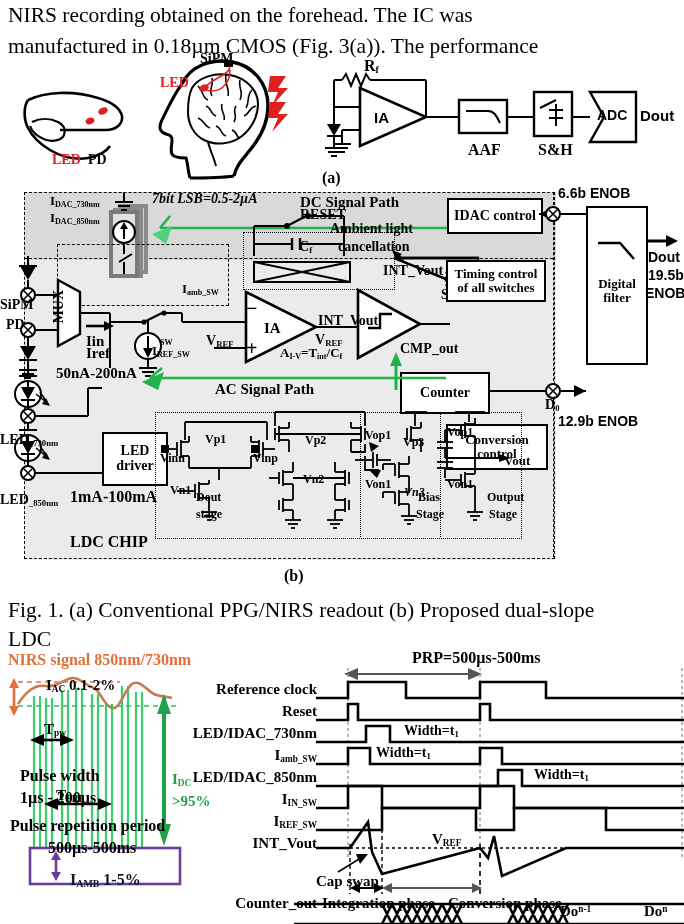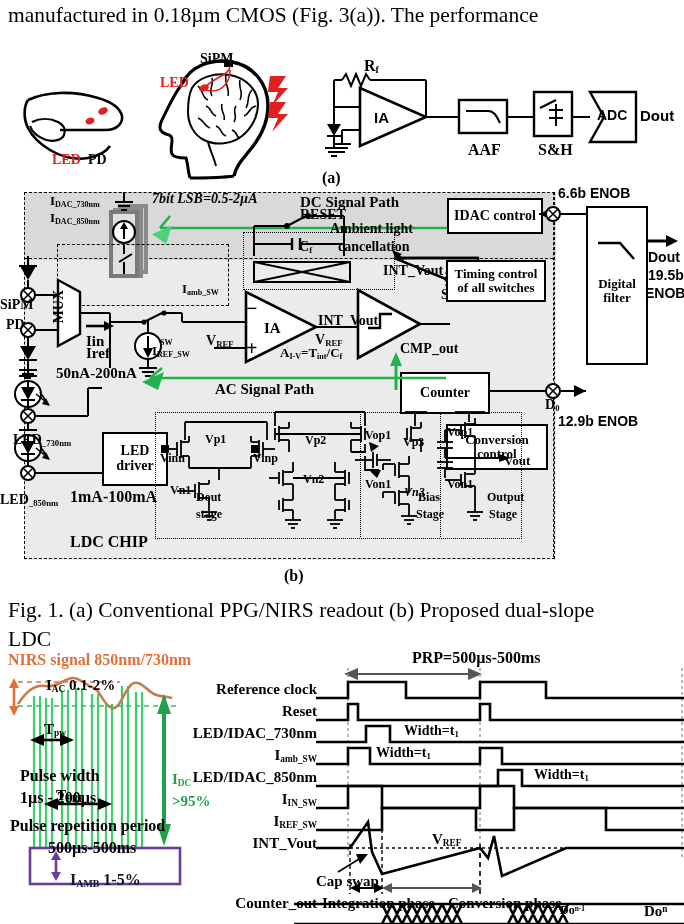--- a/index.html
+++ b/index.html
@@ -44,20 +44,21 @@
   .green{color:#22a14c;}
   .purple{color:#0f172a;}
   .red{color:#e02020;}
 
   svg{position:absolute;overflow:visible;}
 </style>
 </head>
 <body>
 
 <div id="bodytext" class="abs">
+  <div>NIRS recording obtained on the forehead. The IC was</div>
   <div>manufactured in 0.18µm CMOS (Fig. 3(a)). The performance</div>
 </div>
 
 <div id="fig1a">
 
   <svg style="left:20px;top:28px;" width="130" height="95" viewBox="0 0 130 95">
     <path d="M8,22 C25,14 52,12 78,20 C92,24 100,30 102,38 C103,46 96,52 86,52 L40,52" fill="none" stroke="#000" stroke-width="2.6"></path>
     <path d="M8,22 C4,28 3,40 8,50 C12,58 20,66 30,72 C42,79 56,82 68,80" fill="none" stroke="#000" stroke-width="2.6"></path>
     <path d="M12,44 C20,40 30,40 38,44 C44,47 46,52 44,57 C42,62 34,64 26,62" fill="none" stroke="#000" stroke-width="2.2"></path>
     <path d="M26,62 C18,59 12,54 10,48" fill="none" stroke="#000" stroke-width="2.2"></path>
@@ -351,21 +352,21 @@
     <line x1="19" y1="86" x2="33" y2="86" stroke="#000" stroke-width="2"></line>
     <line x1="26" y1="68" x2="26" y2="73" stroke="#000" stroke-width="2"></line>
     <path d="M34,80 l10,8 M38,78 l8,12" stroke="#000" stroke-width="1.6" fill="none"></path>
     <polygon points="44,84 48,92 40,90" fill="#000"></polygon>
     <line x1="26" y1="86" x2="26" y2="98" stroke="#000" stroke-width="2"></line>
     <circle cx="26" cy="105" r="7" fill="#fff" stroke="#000" stroke-width="2"></circle>
     <line x1="21" y1="100" x2="31" y2="110" stroke="#000" stroke-width="1.6"></line>
     <line x1="31" y1="100" x2="21" y2="110" stroke="#000" stroke-width="1.6"></line>
     <line x1="33" y1="105" x2="100" y2="105" stroke="#000" stroke-width="2"></line>
   </svg>
-  <div class="abs txt b ser" style="left:0px;top:247px;font-size:14px;padding-left:13px;">
+  <div class="abs txt b ser" style="left:0px;top:247px;font-size:14px;">
     <span>LED</span><span class="sub">_730nm</span></div>
   <div class="abs txt b ser" style="left:0px;top:307px;font-size:14px;">
     <span>LED</span><span class="sub">_850nm</span></div>
   <div class="box" style="left:102px;top:246px;width:62px;height:50px;font-size:14px;flex-direction:column;">
     <div>LED</div>
     <div>driver</div>
   </div>
   <div class="abs txt b ser" style="left:70px;top:303px;font-size:16px;">1mA-100mA</div>
   <div class="abs txt b ser" style="left:70px;top:348px;font-size:16px;">LDC CHIP</div>
 
@@ -771,17 +772,17 @@
     <span>Width=t</span><span class="sub">1</span></div>
   <div class="abs txt b ser" style="left:376px;top:96px;font-size:14px;">
     <span>Width=t</span><span class="sub">1</span></div>
   <div class="abs txt b ser" style="left:534px;top:118px;font-size:14px;">
     <span>Width=t</span><span class="sub">1</span></div>
   <div class="abs txt b ser" style="left:432px;top:182px;font-size:15px;">
     <span>V</span><span class="sub">REF</span></div>
   <div class="abs txt b ser" style="left:316px;top:224px;font-size:15px;">Cap swap</div>
   <div class="abs txt b ser" style="left:322px;top:246px;font-size:15px;">Integration phase</div>
   <div class="abs txt b ser" style="left:448px;top:246px;font-size:15px;">Conversion phase</div>
-  <div class="abs txt b ser" style="left:560px;top:254px;font-size:12px;">
+  <div class="abs txt b ser" style="left:560px;top:254px;font-size:15px;">
     <span>Do</span><span class="sup">n-1</span></div>
   <div class="abs txt b ser" style="left:644px;top:254px;font-size:15px;">
     <span>Do</span><span class="sup">n</span></div>
 </div>
 
 </body></html>

